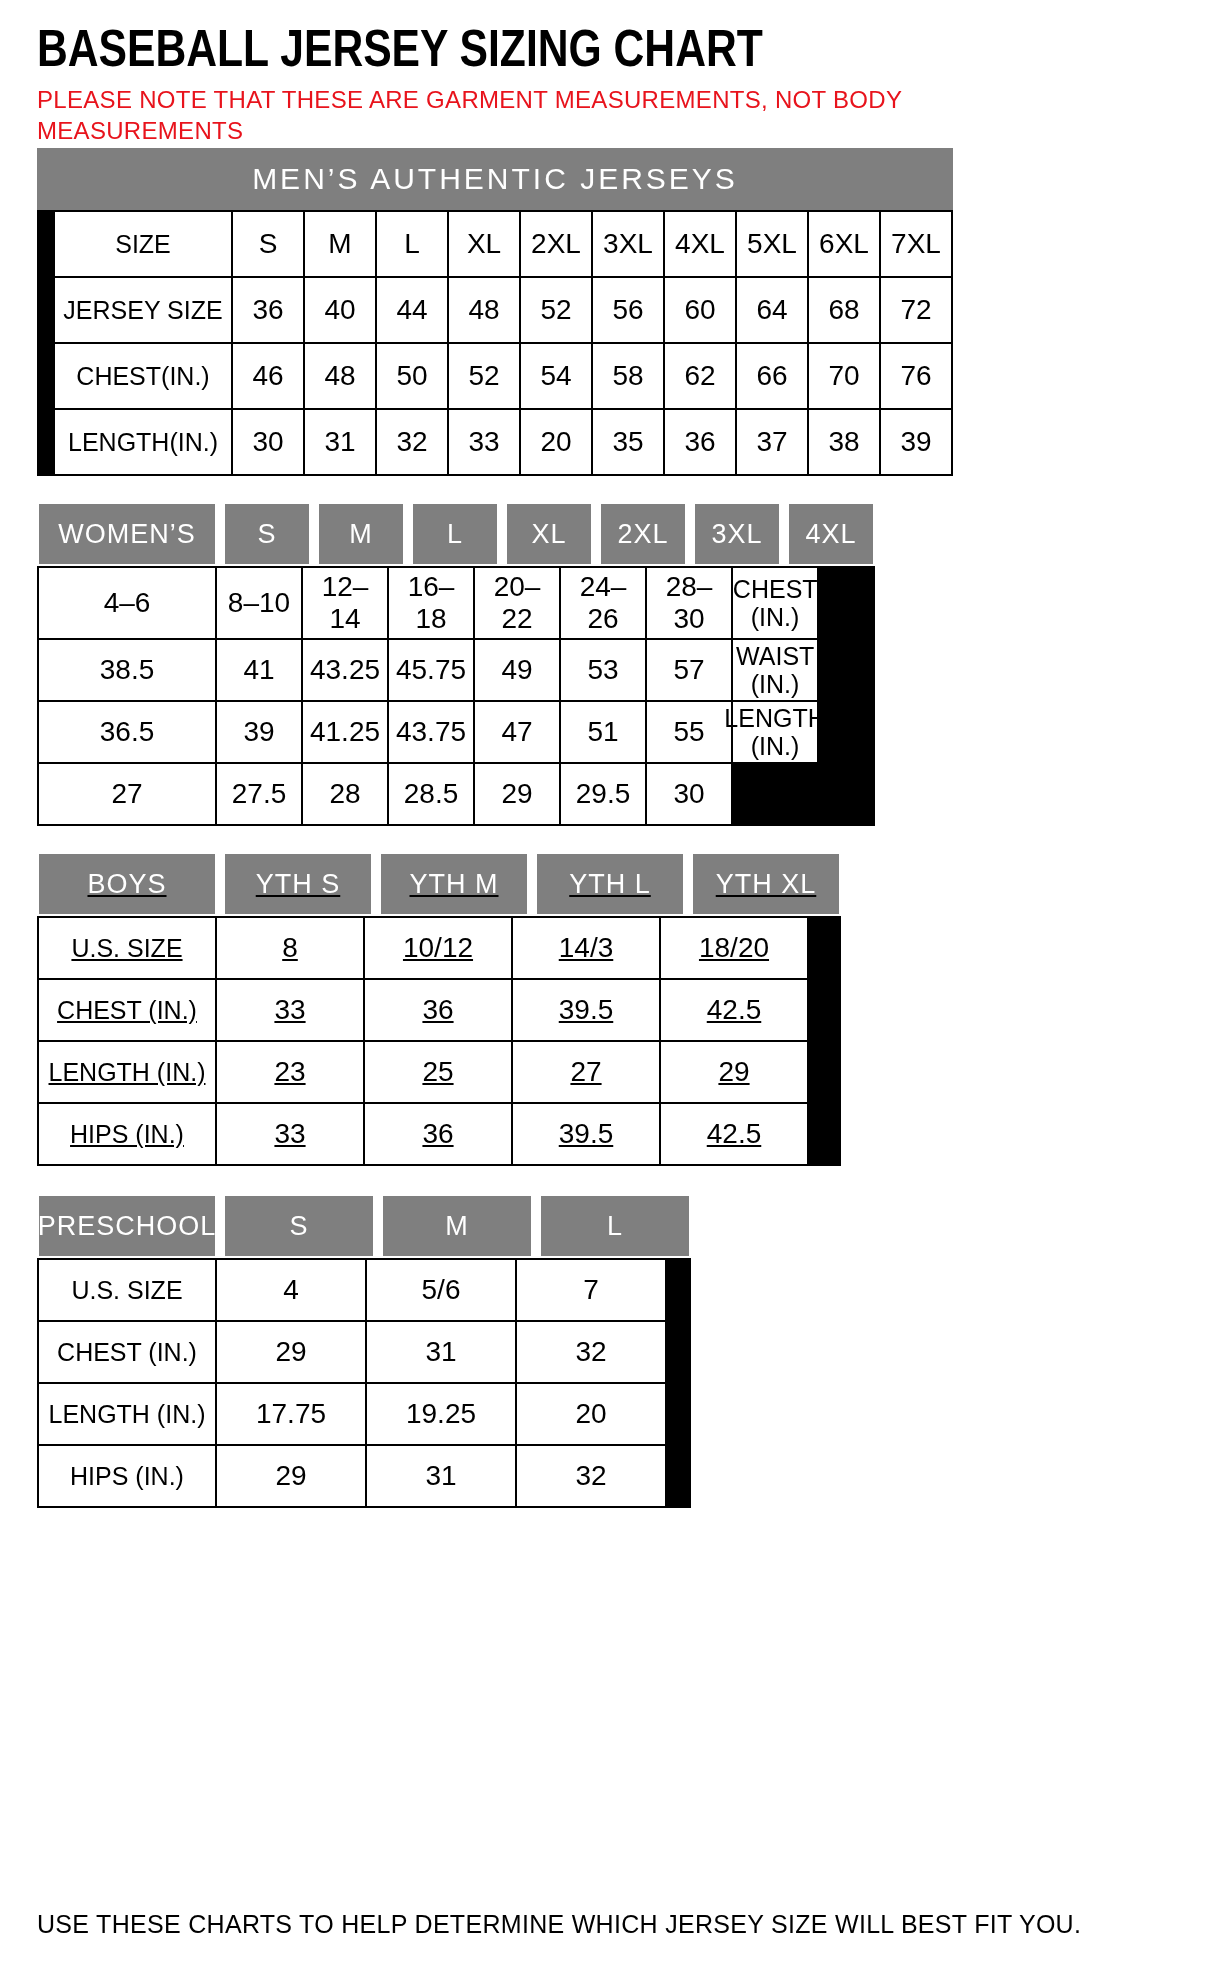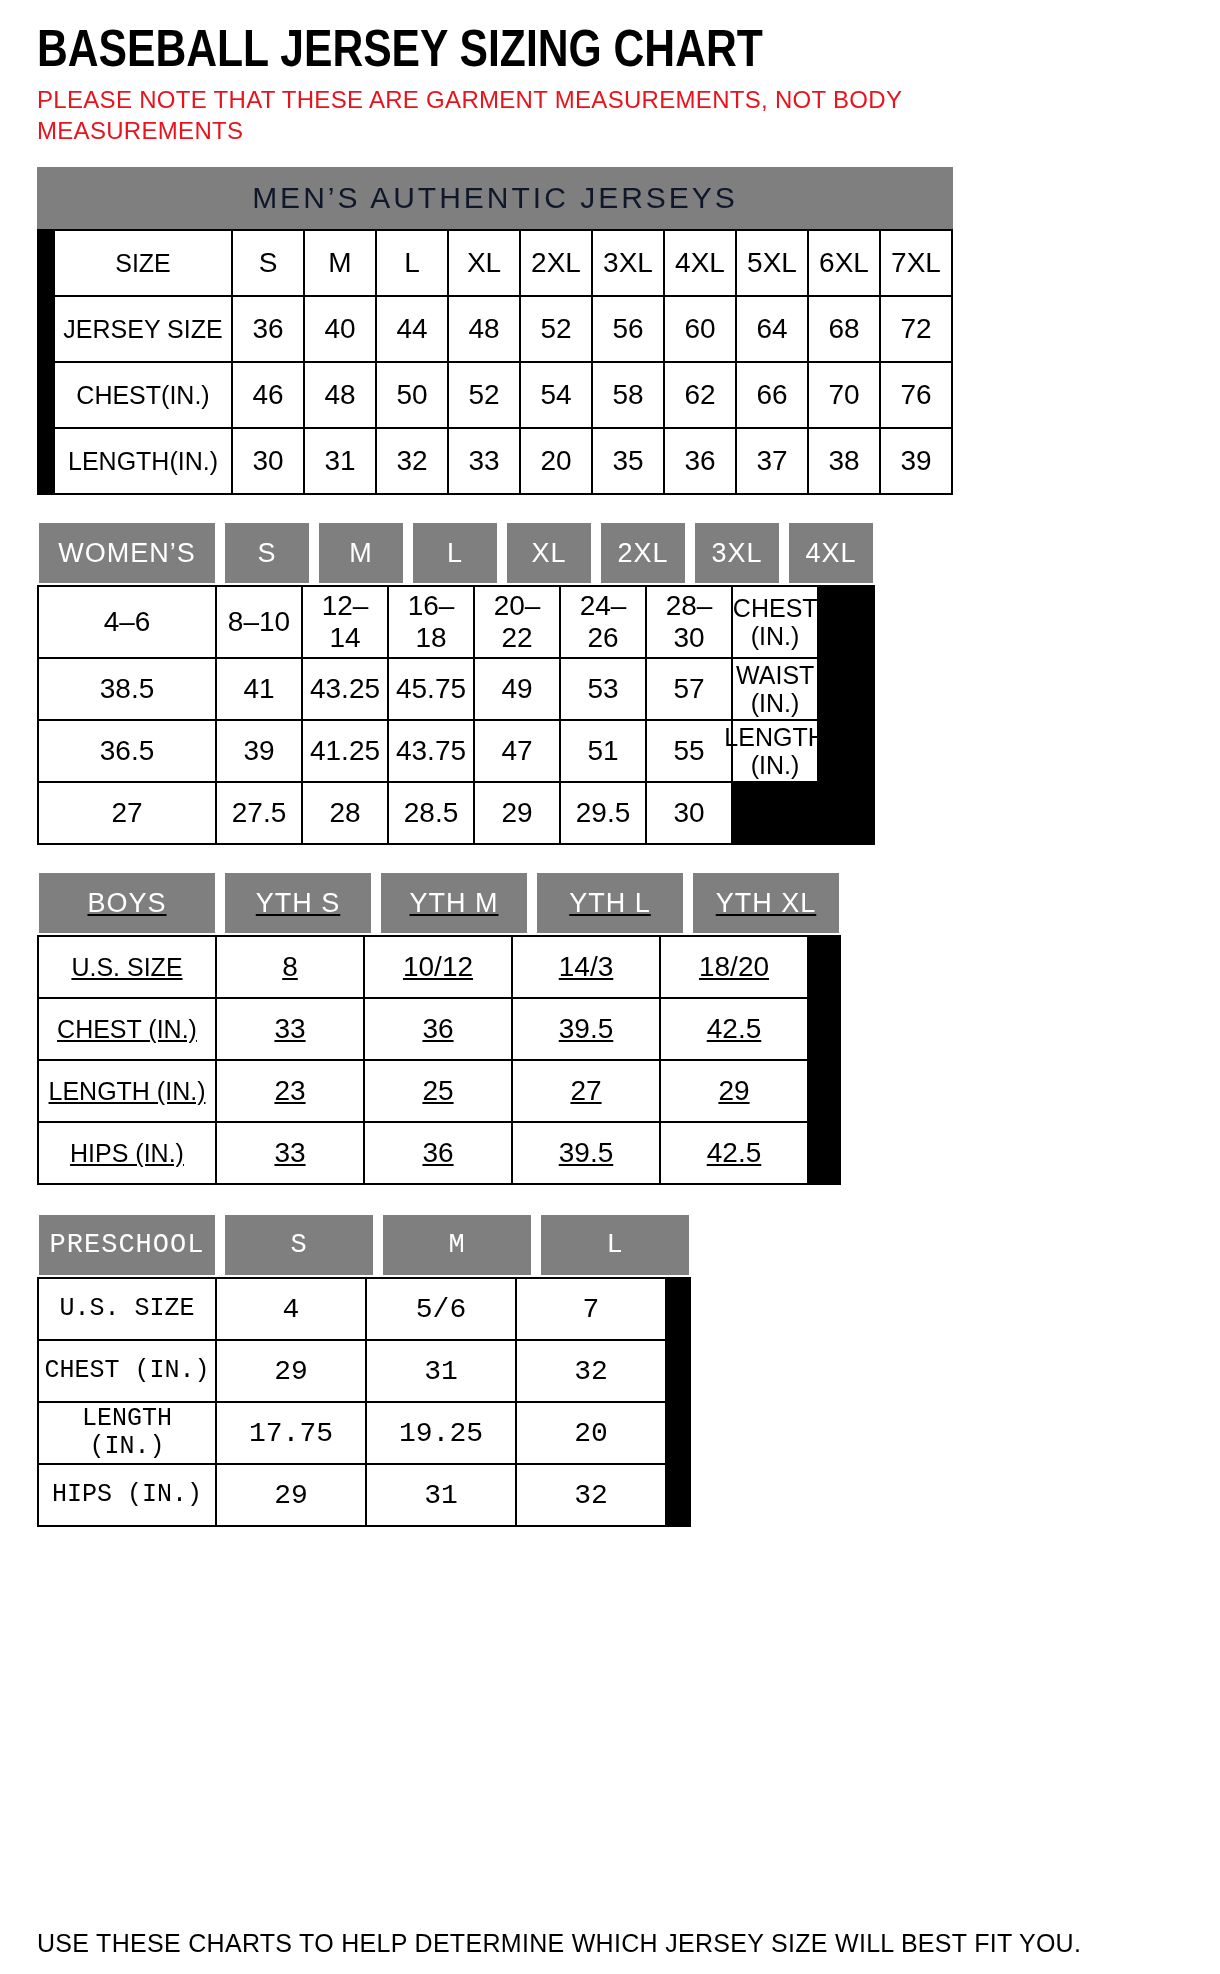--- a/index.html
+++ b/index.html
@@ -25,39 +25,39 @@
     transform-origin: left center;
     margin-bottom: 10px;
     font-family: "Liberation Sans", sans-serif;
   }
   .note {
     color: #e8131c;
     font-size: 24px;
     line-height: 1.3;
     letter-spacing: 0.3px;
     white-space: pre-line;
-    margin-bottom: 21px;
+    margin-bottom: 2px;
   }
   .footer-note {
     color: #000000;
     font-size: 25px;
     letter-spacing: 0.3px;
     white-space: nowrap;
     margin-top: 402px;
   }
 
   
   .tbl { width: max-content; }
   .tbl-womens   { margin-top: 26px; }
   .tbl-boys     { margin-top: 26px; text-decoration: underline; }
   .tbl-preschool{ margin-top: 28px; }
 
   .title-bar {
     background: #7f7f7f;
-    color: #0f172a;
+    color: #ffffff;
     height: 62px;
     display: flex;
     align-items: center;
     justify-content: center;
     font-size: 30px;
     letter-spacing: 3px;
   }
 
   .thead {
     display: grid;
@@ -89,21 +89,21 @@
     text-align: center;
     font-size: 28px;
     padding: 0 4px;
   }
   .cell.lbl { font-size: 25px; line-height: 1.15; }
 
   
   .tbl-mens .thead,      .tbl-mens .tbody      { grid-template-columns: 176px repeat(10, 70px); padding-left: 16px; }
   .tbl-womens .thead,    .tbl-womens .tbody    { grid-template-columns: 176px repeat(7, 84px); }
   .tbl-boys .thead,      .tbl-boys .tbody      { grid-template-columns: 176px repeat(4, 146px); }
-  .tbl-preschool .thead, .tbl-preschool .tbody { grid-template-columns: 176px repeat(3, 148px); font-family: Liberation Mono, monospace; }
+  .tbl-preschool .thead, .tbl-preschool .tbody { grid-template-columns: 176px repeat(3, 148px); }
 
   .tbl-mens .tbody      { grid-auto-rows: 64px; }
   .tbl-womens .tbody    { grid-template-rows: 70px; grid-auto-rows: 60px; }
   .tbl-boys .tbody      { grid-auto-rows: 60px; }
   .tbl-preschool .tbody { grid-auto-rows: 60px; }
 </style>
 </head>
 <body>
 
 <h1 class="page-title">BASEBALL JERSEY SIZING CHART</h1>

